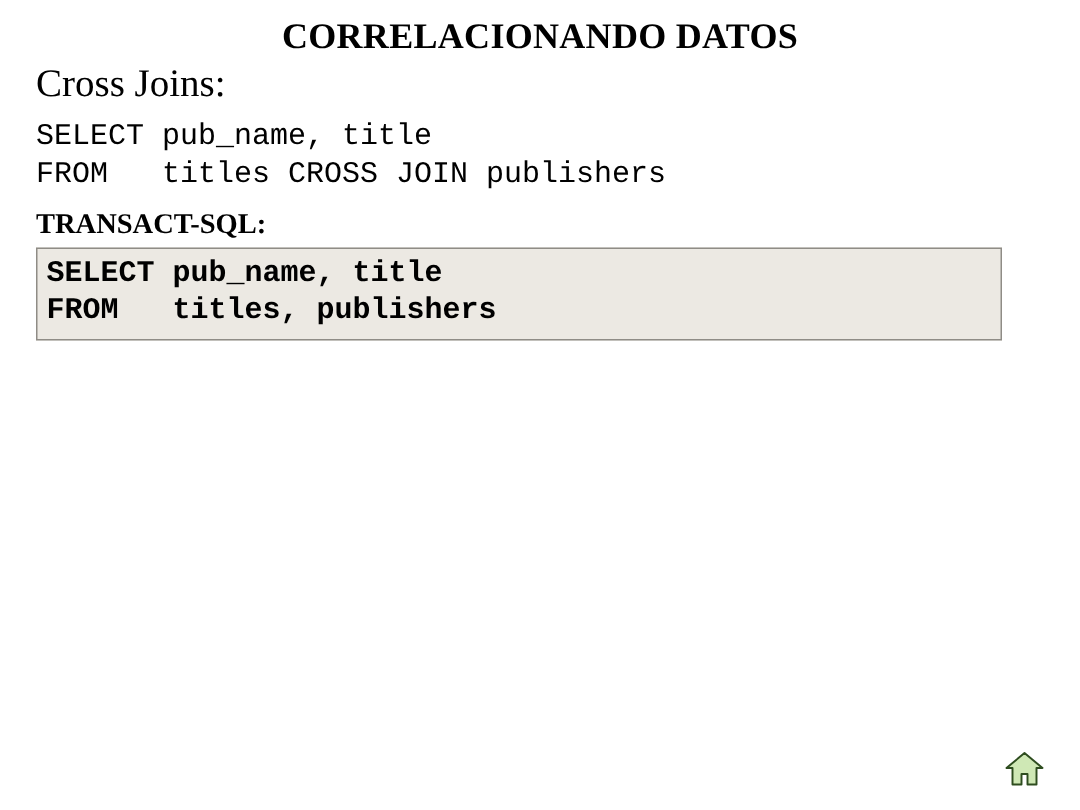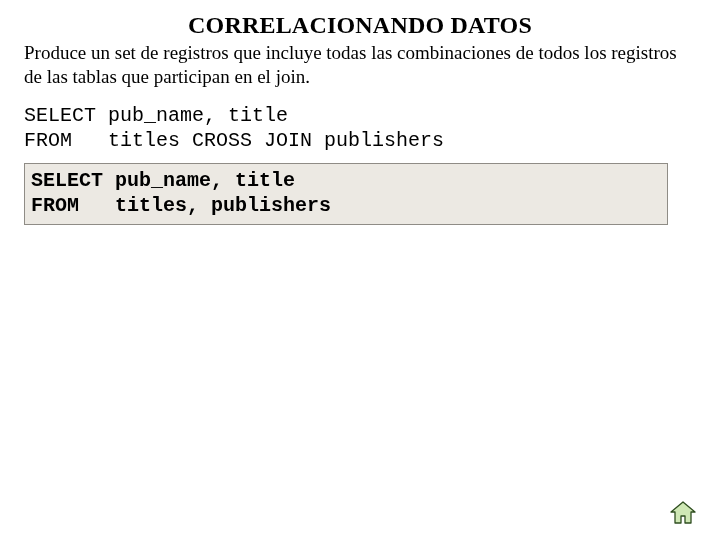--- a/index.html
+++ b/index.html
@@ -70,27 +70,28 @@
   }
   .home-btn svg { display:block; }
 </style>
 </head>
 <body>
 
 <div class="slide">
 
   <div class="title">CORRELACIONANDO DATOS</div>
 
+  <div class="sub">Cross Joins:</div>
 
-  <div class="desc">Produce un set de registros que incluye todas las combinaciones de todos los registros de las tablas que participan en el join.</div>
 
 
   <div class="code">SELECT pub_name, title
 FROM   titles CROSS JOIN publishers</div>
 
+  <div class="label">TRANSACT-SQL:</div>
   <div class="codebox">
     <div class="code">SELECT pub_name, title
 FROM   titles, publishers</div>
   </div>
 
   <div class="home-btn">
     <svg viewBox="0 0 30 26" width="30" height="26">
       <polygon points="15,2 27,12 23,12 23,23 17,23 17,16 13,16 13,23 7,23 7,12 3,12" fill="#cfe8b5" stroke="#2e4d1f" stroke-width="1.3" stroke-linejoin="round"></polygon>
     </svg>
   </div>

